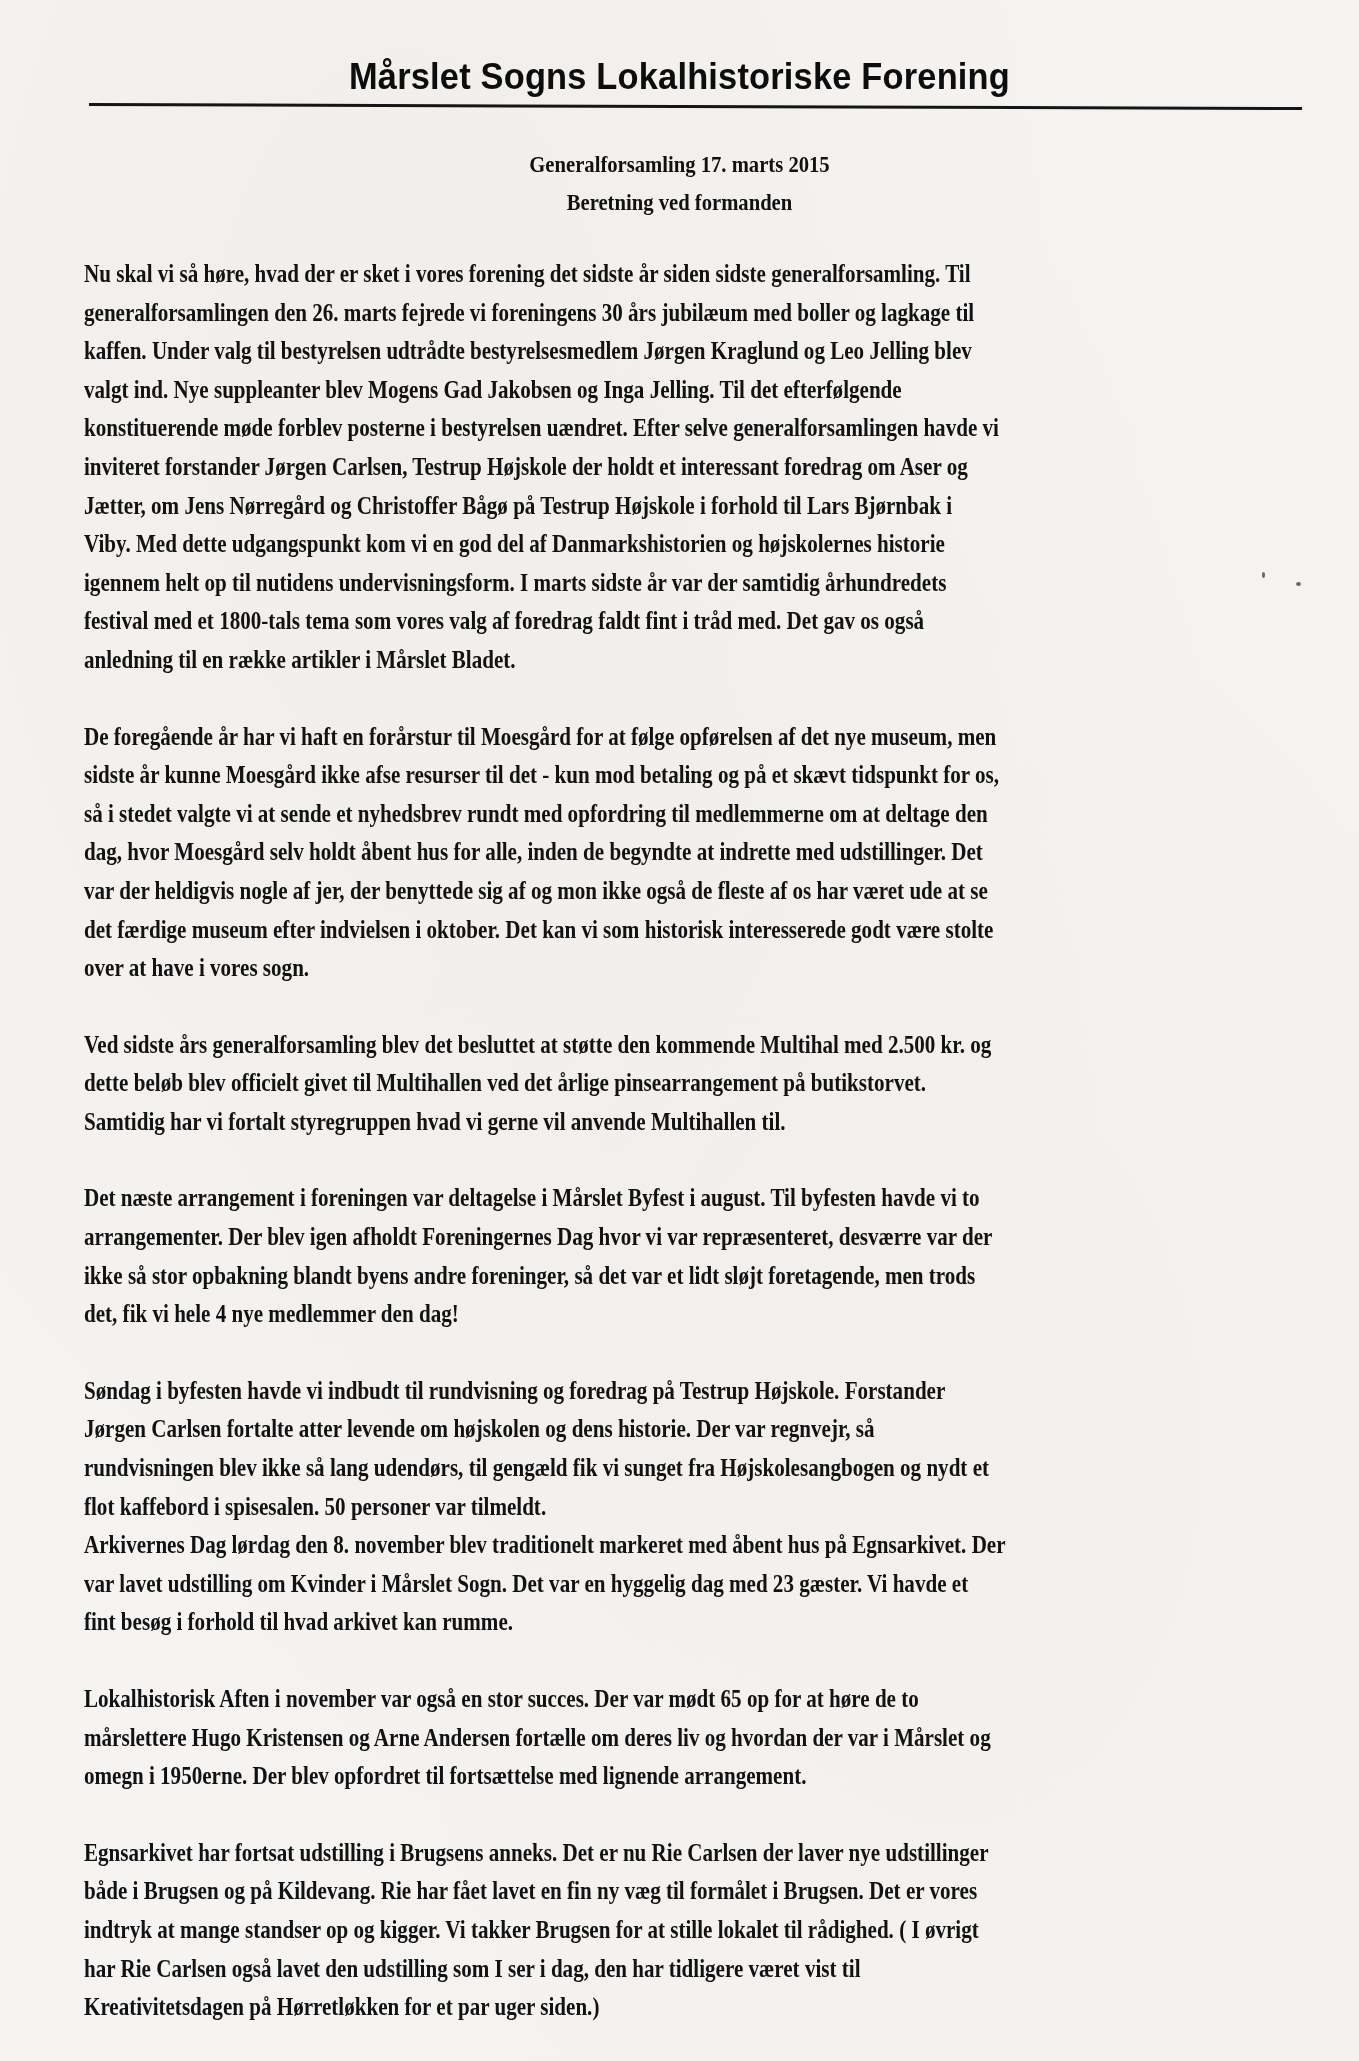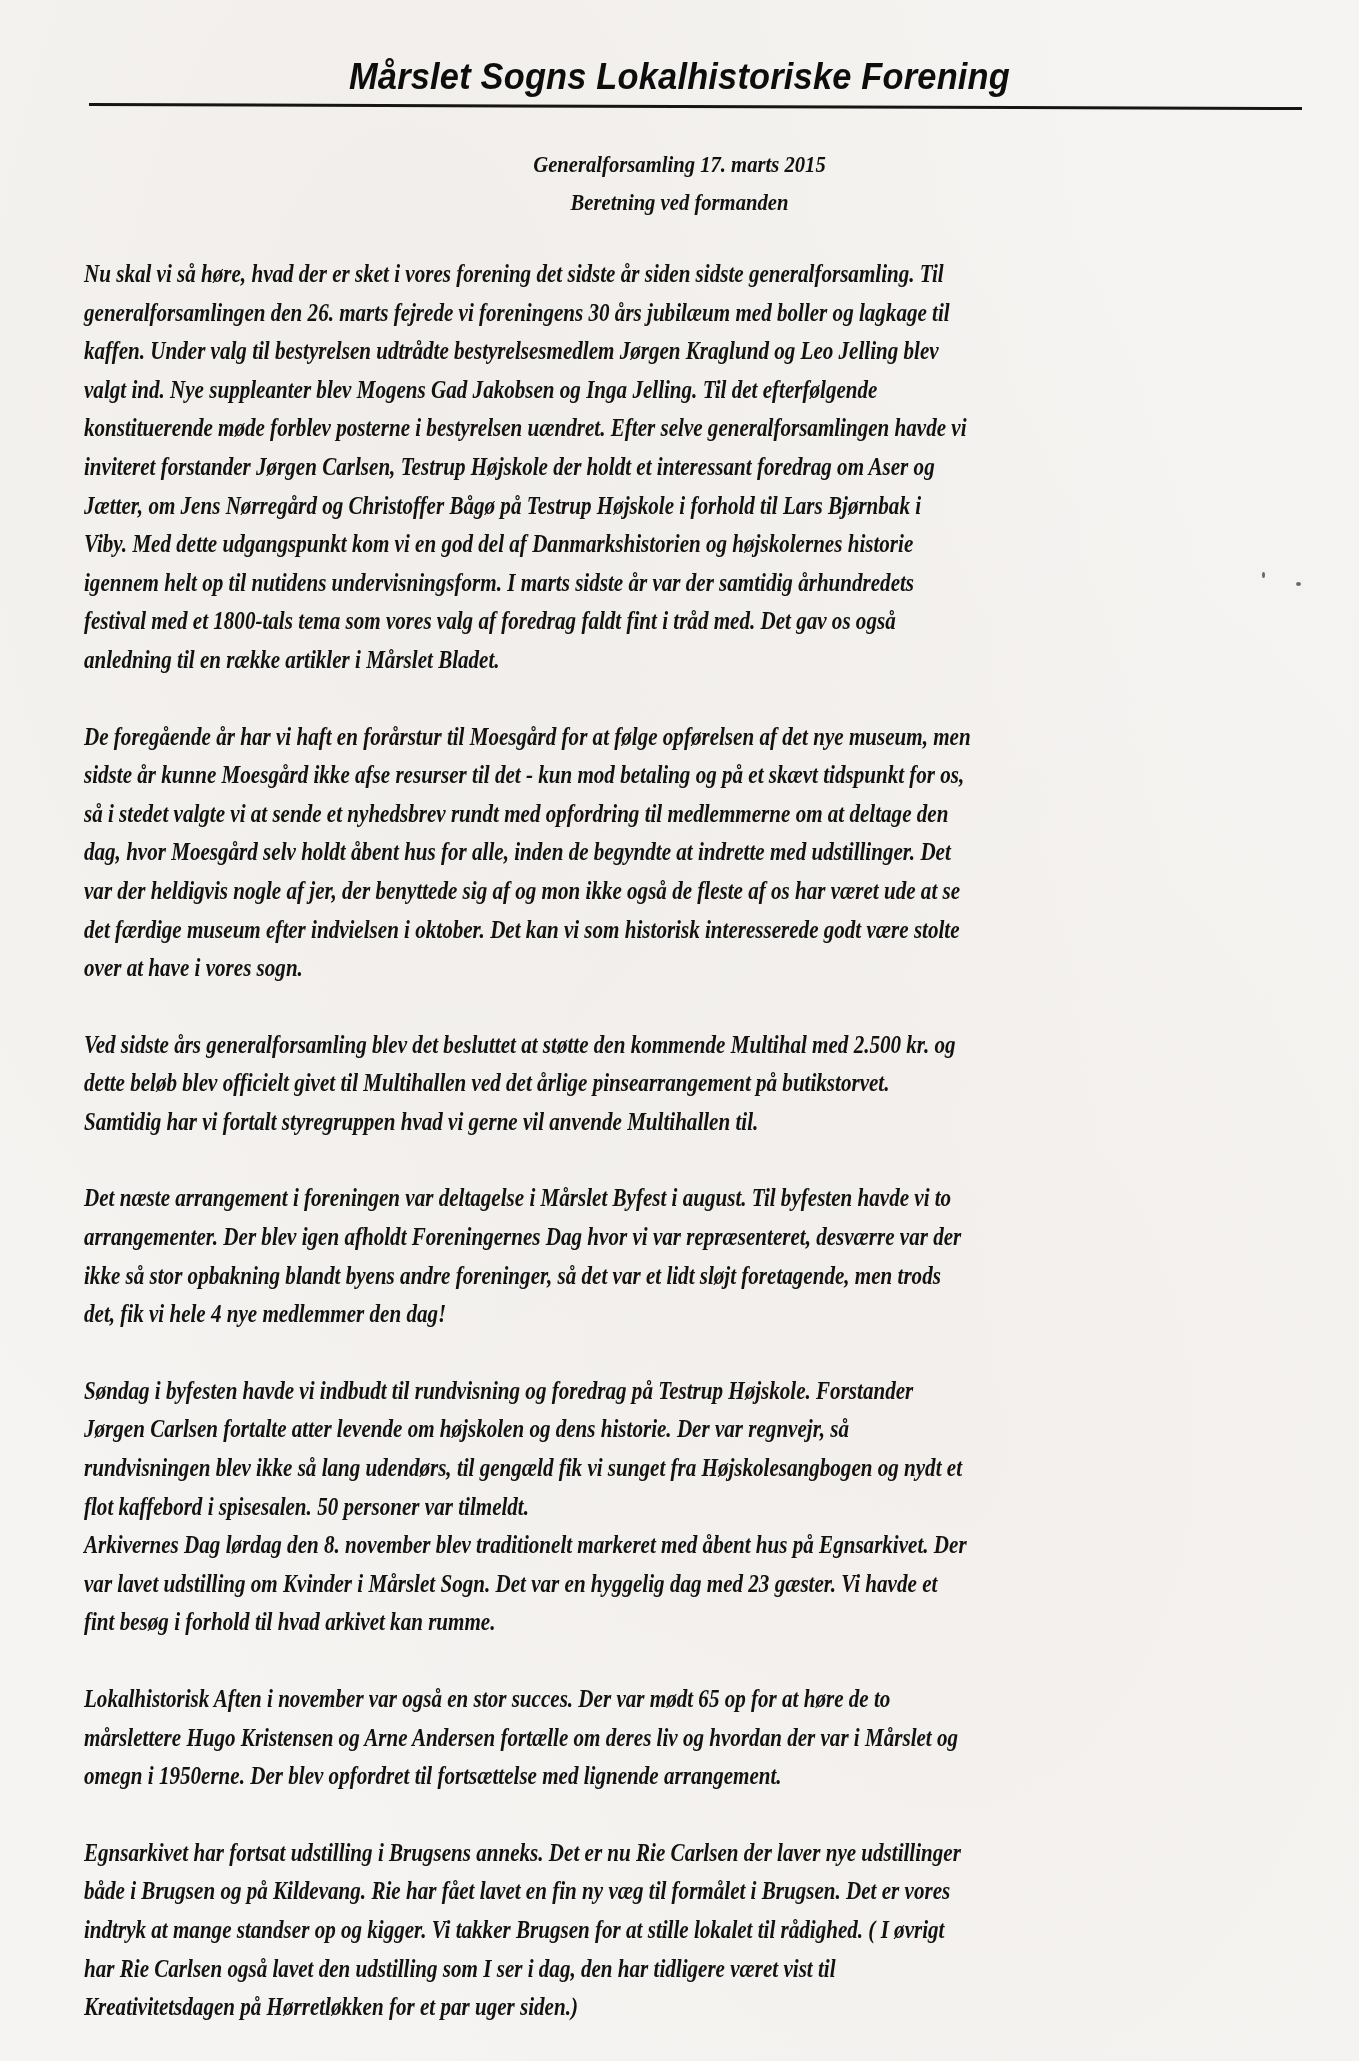--- a/index.html
+++ b/index.html
@@ -17,21 +17,20 @@
     }
     .page {
       position: absolute;
       left: 0; top: 0;
       width: 1359px;
       height: 2061px;
       background:
         radial-gradient(ellipse at 30% 20%, rgba(230,226,222,0.35), rgba(0,0,0,0) 60%),
         radial-gradient(ellipse at 70% 70%, rgba(235,231,228,0.35), rgba(0,0,0,0) 60%),
         #f6f4f2;
-      font-style: italic;
     }
     .doc-title {
       position: absolute;
       top: 56px;
       left: 0;
       width: 1359px;
       text-align: center;
       font-family: "Liberation Sans", sans-serif;
       font-weight: bold;
       font-size: 37px;

